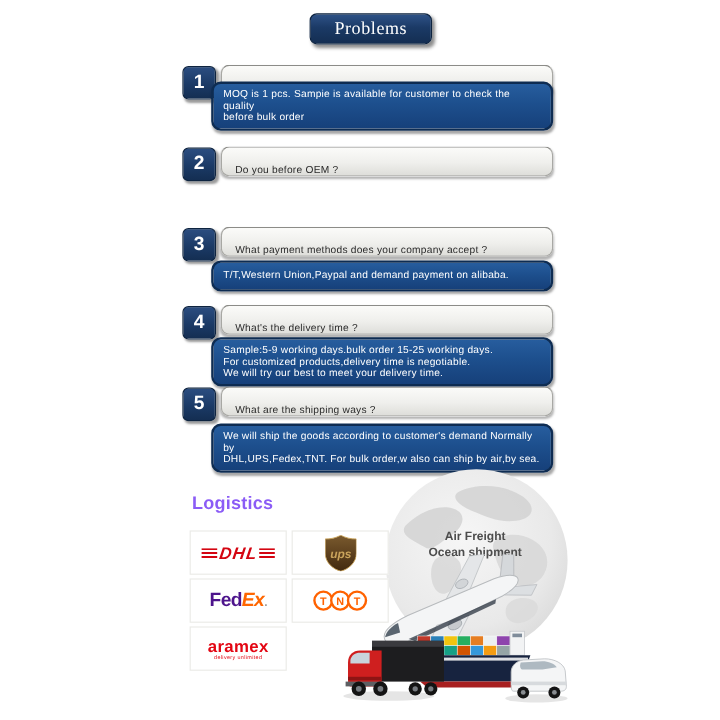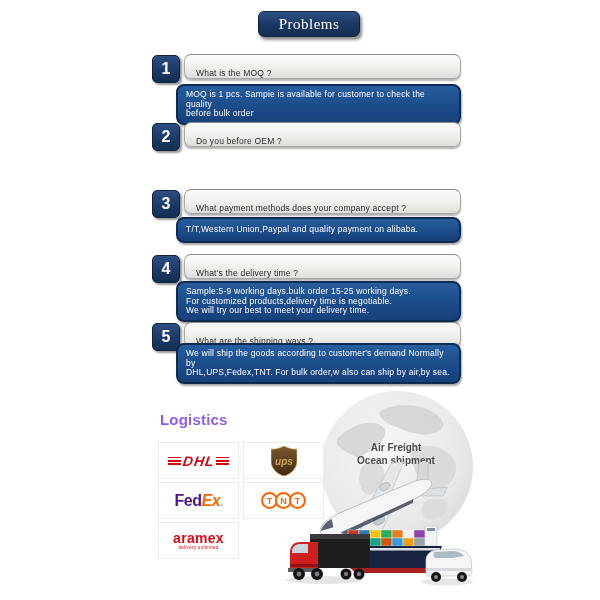--- a/index.html
+++ b/index.html
@@ -145,47 +145,47 @@
 <div class="page">
 
   <div class="title-badge">
     <span>Problems</span>
   </div>
 
   <div class="faq-num" style="top:55px">1</div>
   <div class="q-bar" style="top:54px">
     <span>What is the MOQ ?</span>
   </div>
-  <div class="a-box" style="top:84px">MOQ is 1 pcs. Sampie is available for customer to check the quality
+  <div class="a-box" style="top:68px">MOQ is 1 pcs. Sampie is available for customer to check the quality
 before bulk order</div>
 
   <div class="faq-num" style="top:123px">2</div>
   <div class="q-bar" style="top:122px">
     <span>Do you before OEM ?</span>
   </div>
 
   <div class="faq-num" style="top:190px">3</div>
   <div class="q-bar" style="top:189px">
     <span>What payment methods does your company accept ?</span>
   </div>
-  <div class="a-box a-single" style="top:217px">T/T,Western Union,Paypal and quality payment on alibaba.</div>
+  <div class="a-box a-single" style="top:217px">T/T,Western Union,Paypal and demand payment on alibaba.</div>
 
   <div class="faq-num" style="top:255px">4</div>
   <div class="q-bar" style="top:254px">
     <span>What's the delivery time ?</span>
   </div>
   <div class="a-box" style="top:281px">Sample:5-9 working days.bulk order 15-25 working days.
 For customized products,delivery time is negotiable.
 We will try our best to meet your delivery time.</div>
 
   <div class="faq-num" style="top:323px">5</div>
   <div class="q-bar" style="top:322px">
     <span>What are the shipping ways ?</span>
   </div>
-  <div class="a-box" style="top:343px">We will ship the goods according to customer's demand Normally by
+  <div class="a-box" style="top:353px">We will ship the goods according to customer's demand Normally by
 DHL,UPS,Fedex,TNT. For bulk order,w also can ship by air,by sea.</div>
 
   <div class="logistics-heading">Logistics</div>
 
   <svg class="globe" width="155" height="155" viewBox="0 0 155 155">
     <defs>
       <radialGradient id="globeGrad" cx="42%" cy="38%" r="70%">
         <stop offset="0%" stop-color="#f6f6f6"></stop>
         <stop offset="70%" stop-color="#e9e9e9"></stop>
         <stop offset="100%" stop-color="#d9d9d9"></stop>

